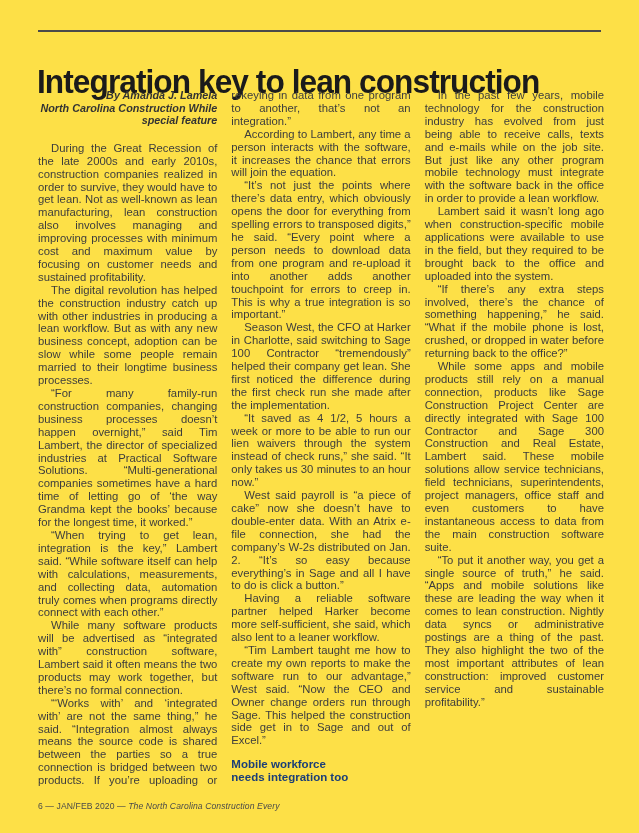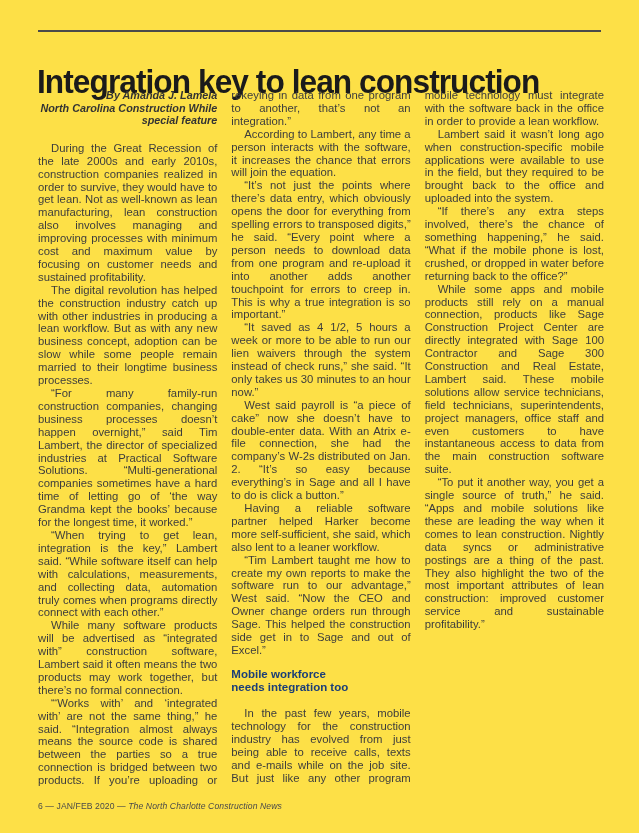--- a/index.html
+++ b/index.html
@@ -104,35 +104,36 @@
     </div>
 
     <p>During the Great Recession of the late 2000s and early 2010s, construction companies realized in order to survive, they would have to get lean. Not as well-known as lean manufacturing, lean construction also involves managing and improving processes with minimum cost and maximum value by focusing on customer needs and sustained profitability.</p>
     <p>The digital revolution has helped the construction industry catch up with other industries in producing a lean workflow. But as with any new business concept, adoption can be slow while some people remain married to their longtime business processes.</p>
     <p>“For many family-run construction companies, changing business processes doesn’t happen overnight,” said Tim Lambert, the director of specialized industries at Practical Software Solutions. “Multi-generational companies sometimes have a hard time of letting go of ‘the way Grandma kept the books’ because for the longest time, it worked.”</p>
     <p>“When trying to get lean, integration is the key,” Lambert said. “While software itself can help with calculations, measurements, and collecting data, automation truly comes when programs directly connect with each other.”</p>
     <p>While many software products will be advertised as “integrated with” construction software, Lambert said it often means the two products may work together, but there’s no formal connection.</p>
     <p>“‘Works with’ and ‘integrated with’ are not the same thing,” he said. “Integration almost always means the source code is shared between the parties so a true connection is bridged between two products. If you’re uploading or rekeying in data from one program to another, that’s not an integration.”</p>
     <p>According to Lambert, any time a person interacts with the software, it increases the chance that errors will join the equation.</p>
     <p>“It’s not just the points where there’s data entry, which obviously opens the door for everything from spelling errors to transposed digits,” he said. “Every point where a person needs to download data from one program and re-upload it into another adds another touchpoint for errors to creep in. This is why a true integration is so important.”</p>
+    <p>Season West, the CFO at Harker in Charlotte, said switching to Sage 100 Contractor “tremendously” helped their company get lean. She first noticed the difference during the first check run she made after the implementation.</p>
     <p>“It saved as 4 1/2, 5 hours a week or more to be able to run our lien waivers through the system instead of check runs,” she said. “It only takes us 30 minutes to an hour now.”</p>
     <p>West said payroll is “a piece of cake” now she doesn’t have to double-enter data. With an Atrix e-file connection, she had the company’s W-2s distributed on Jan. 2. “It’s so easy because everything’s in Sage and all I have to do is click a button.”</p>
     <p>Having a reliable software partner helped Harker become more self-sufficient, she said, which also lent to a leaner workflow.</p>
     <p>“Tim Lambert taught me how to create my own reports to make the software run to our advantage,” West said. “Now the CEO and Owner change orders run through Sage. This helped the construction side get in to Sage and out of Excel.”</p>
 
     <h3 class="subhead">
       <span>Mobile workforce</span><br>
       <span>needs integration too</span>
     </h3>
 
     <p>In the past few years, mobile technology for the construction industry has evolved from just being able to receive calls, texts and e-mails while on the job site. But just like any other program mobile technology must integrate with the software back in the office in order to provide a lean workflow.</p>
     <p>Lambert said it wasn’t long ago when construction-specific mobile applications were available to use in the field, but they required to be brought back to the office and uploaded into the system.</p>
     <p>“If there’s any extra steps involved, there’s the chance of something happening,” he said. “What if the mobile phone is lost, crushed, or dropped in water before returning back to the office?”</p>
     <p>While some apps and mobile products still rely on a manual connection, products like Sage Construction Project Center are directly integrated with Sage 100 Contractor and Sage 300 Construction and Real Estate, Lambert said. These mobile solutions allow service technicians, field technicians, superintendents, project managers, office staff and even customers to have instantaneous access to data from the main construction software suite.</p>
     <p>“To put it another way, you get a single source of truth,” he said. “Apps and mobile solutions like these are leading the way when it comes to lean construction. Nightly data syncs or administrative postings are a thing of the past. They also highlight the two of the most important attributes of lean construction: improved customer service and sustainable profitability.”</p>
 
   </div>
 
   <div class="footer">
-    <span>6 — JAN/FEB 2020 — </span><span class="pub-italic">The North Charlotte Construction News</span>
+    <span>6 — JAN/FEB 2020 — </span><span class="pub-italic">The North Carolina Construction Every</span>
   </div>
 
 </div>
 
 </body></html>

